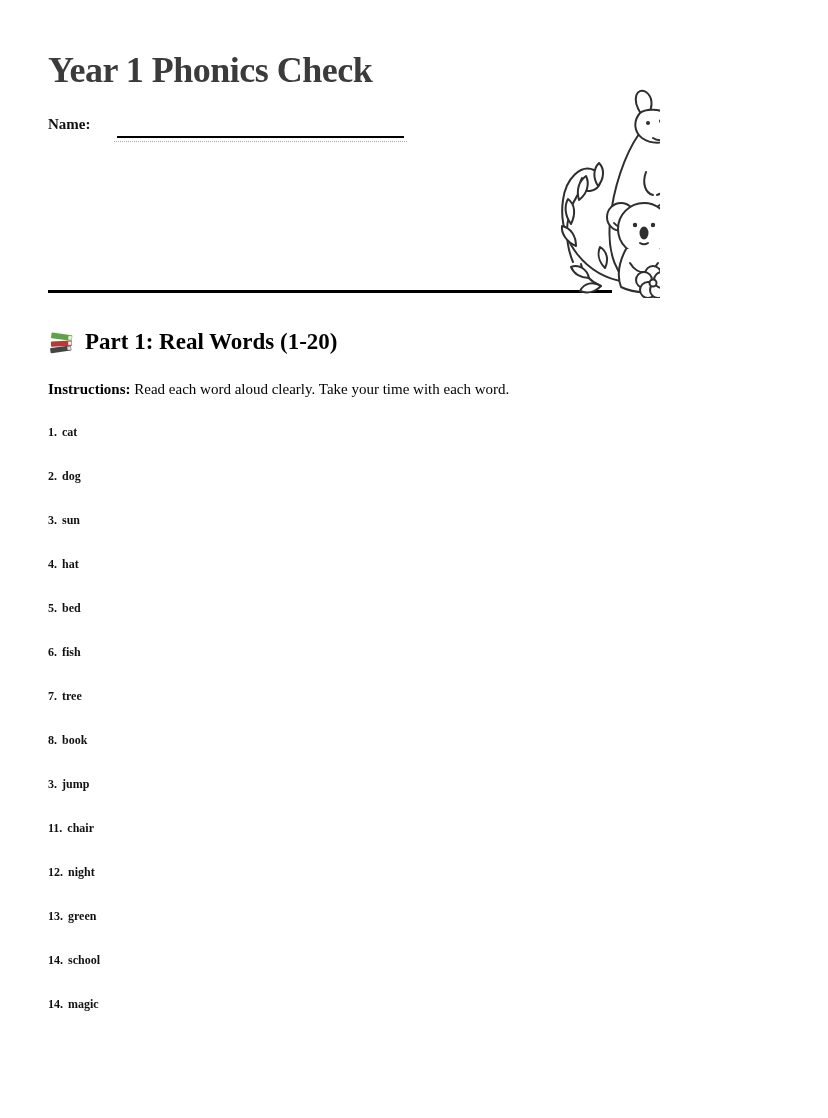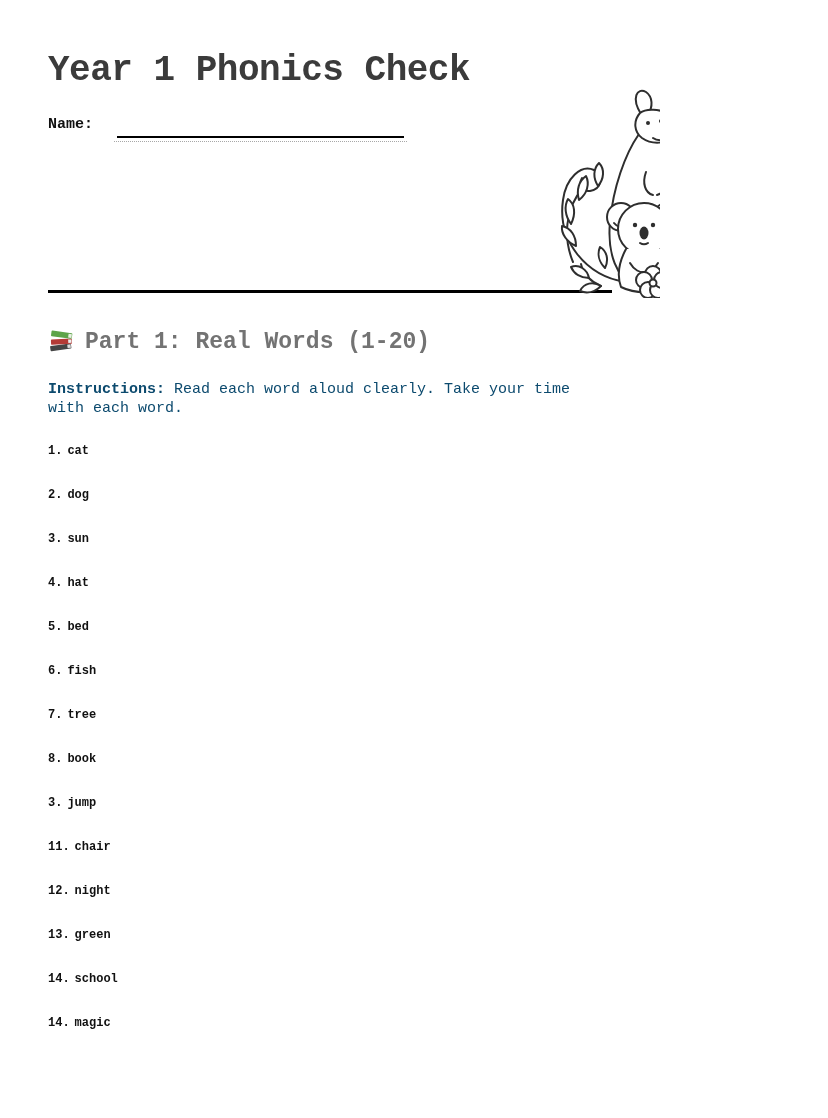--- a/index.html
+++ b/index.html
@@ -3,21 +3,21 @@
 <meta charset="utf-8">
 <style>
   * { box-sizing: border-box; }
   html, body { margin: 0; padding: 0; background: #fff; }
   .page {
     position: relative;
     width: 660px;
     height: 1118px;
     background: #fff;
     overflow: hidden;
-    font-family: Liberation Mono, monospace;
+    font-family: Liberation Serif, serif;
   }
   .content { padding: 0 48px; }
 
   .page-title {
     margin: 0;
     padding-top: 49px;
     font-size: 36px;
     line-height: 43px;
     font-weight: 700;
     letter-spacing: -0.5px;
@@ -63,35 +63,35 @@
   .divider {
     height: 3px;
     background: #000;
     border: 0;
     margin: 136px 0 0 0;
   }
 
   .section-heading {
     margin: 34px 0 0 0;
     display: flex;
-    align-items: flex-start;
+    align-items: center;
     gap: 10px;
     font-size: 23px;
     line-height: 30px;
     font-weight: 700;
-    color: #737373;
+    color: #000000;
   }
   .books-icon { width: 27px; height: 27px; flex: 0 0 auto; }
   .books-icon svg { width: 100%; height: 100%; display: block; }
 
   .instructions {
     margin: 23px 0 0 0;
     font-size: 15px;
     line-height: 19px;
-    color: #0c4a6e;
+    color: #000000;
   }
   .instructions .bold { font-weight: 700; }
 
   .word-list { margin-top: 24px; }
   .word-item {
     height: 19px;
     margin: 0 0 25px 0;
     font-size: 12px;
     line-height: 19px;
     font-weight: 700;

